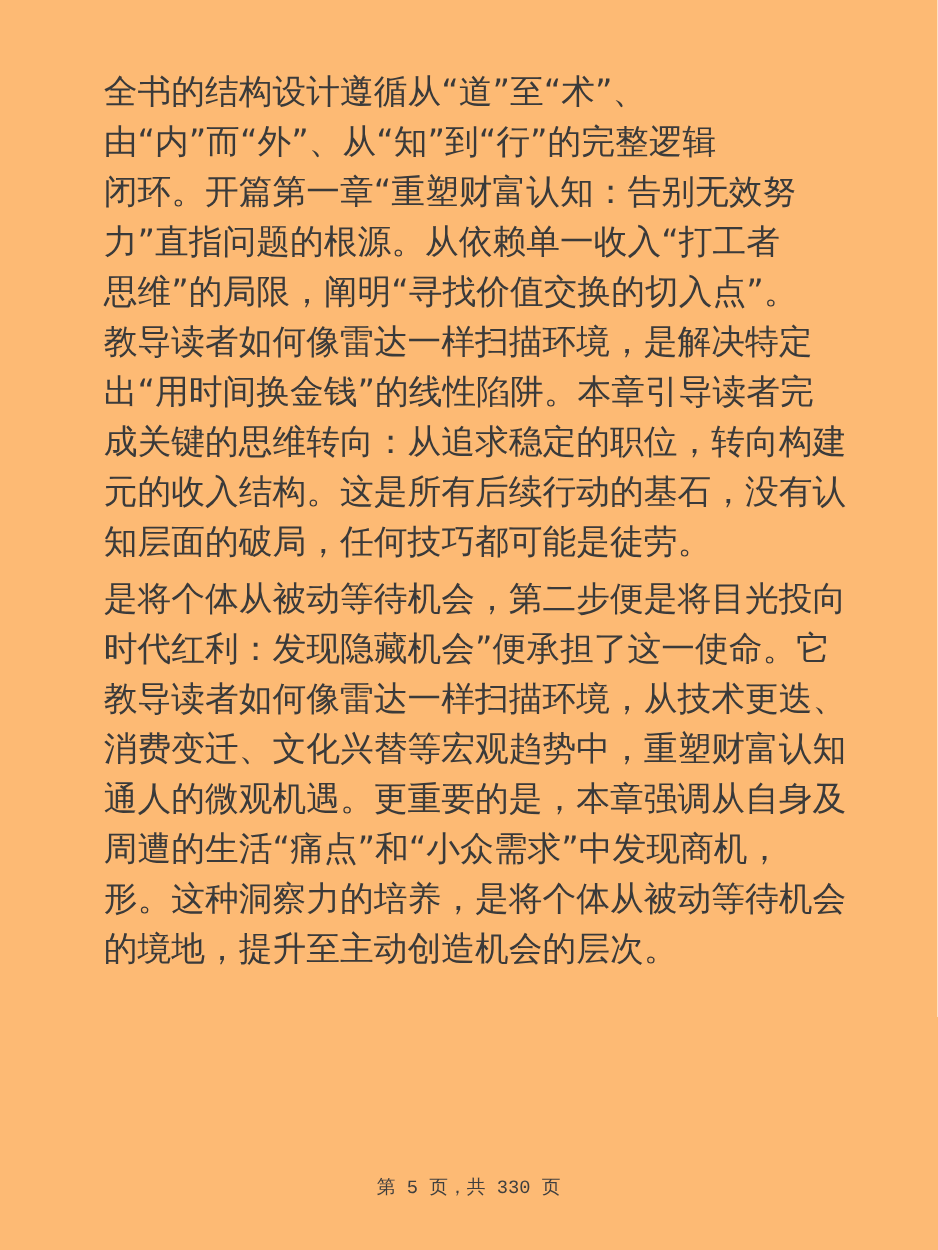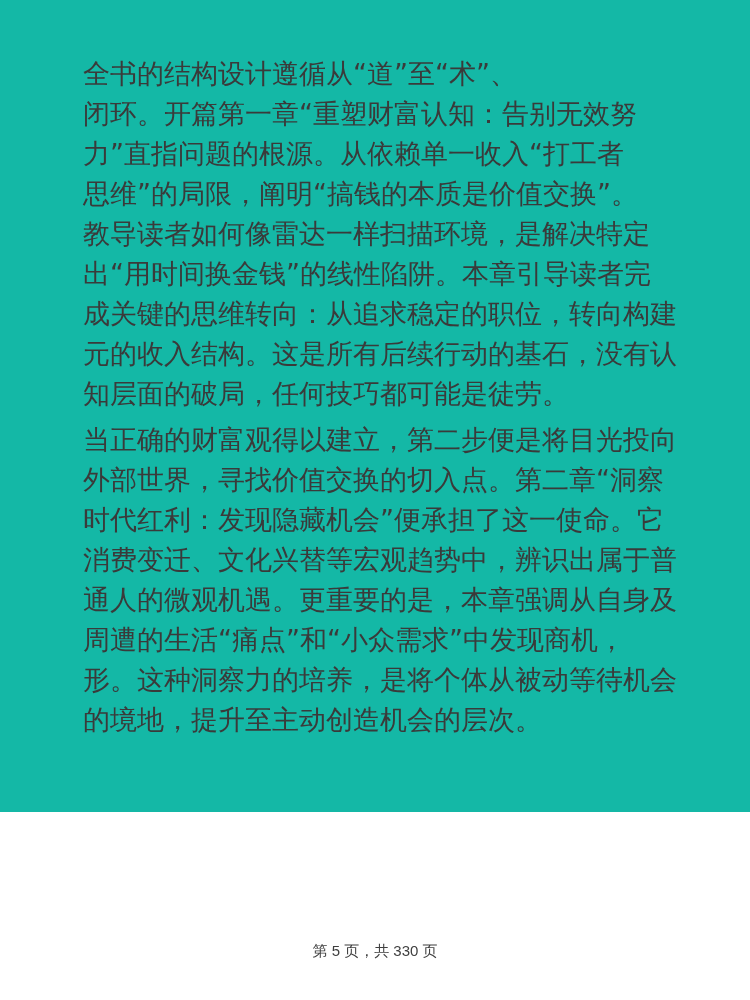--- a/index.html
+++ b/index.html
@@ -9,23 +9,23 @@
   }
   body {
     width: 750px;
     height: 1000px;
     overflow: hidden;
     font-family: "DejaVu Sans", sans-serif;
   }
   .page {
     position: relative;
     width: 750px;
-    height: 812px;
+    height: 1000px;
     box-sizing: border-box;
-    background: #14b8a6;
+    background: #fdba74;
     padding: 54px 80px 0 83px;
   }
   .para {
     font-size: 27px;
     line-height: 40px;
     color: #3a3a3a;
     margin: 0;
   }
   .para + .para {
     margin-top: 6px;
@@ -33,48 +33,49 @@
   .line {
     height: 40px;
     white-space: nowrap;
   }
   .footer {
     position: absolute;
     left: 0;
     right: 0;
     top: 940px;
     text-align: center;
-    font-family: Liberation Sans, sans-serif;
+    font-family: Liberation Mono, monospace;
     font-size: 15px;
     line-height: 22px;
     color: #3f3f3f;
   }
 </style>
 </head>
 <body>
 
 <div class="page">
 
   <div class="para">
     <div class="line">全书的结构设计遵循从“道”至“术”、</div>
+    <div class="line">由“内”而“外”、从“知”到“行”的完整逻辑</div>
     <div class="line">闭环。开篇第一章“重塑财富认知：告别无效努</div>
     <div class="line">力”直指问题的根源。从依赖单一收入“打工者</div>
-    <div class="line">思维”的局限，阐明“搞钱的本质是价值交换”。</div>
+    <div class="line">思维”的局限，阐明“寻找价值交换的切入点”。</div>
     <div class="line">教导读者如何像雷达一样扫描环境，是解决特定</div>
     <div class="line">出“用时间换金钱”的线性陷阱。本章引导读者完</div>
     <div class="line">成关键的思维转向：从追求稳定的职位，转向构建</div>
     <div class="line">元的收入结构。这是所有后续行动的基石，没有认</div>
     <div class="line">知层面的破局，任何技巧都可能是徒劳。</div>
   </div>
 
   <div class="para">
-    <div class="line">当正确的财富观得以建立，第二步便是将目光投向</div>
-    <div class="line">外部世界，寻找价值交换的切入点。第二章“洞察</div>
+    <div class="line">是将个体从被动等待机会，第二步便是将目光投向</div>
     <div class="line">时代红利：发现隐藏机会”便承担了这一使命。它</div>
-    <div class="line">消费变迁、文化兴替等宏观趋势中，辨识出属于普</div>
+    <div class="line">教导读者如何像雷达一样扫描环境，从技术更迭、</div>
+    <div class="line">消费变迁、文化兴替等宏观趋势中，重塑财富认知</div>
     <div class="line">通人的微观机遇。更重要的是，本章强调从自身及</div>
     <div class="line">周遭的生活“痛点”和“小众需求”中发现商机，</div>
     <div class="line">形。这种洞察力的培养，是将个体从被动等待机会</div>
     <div class="line">的境地，提升至主动创造机会的层次。</div>
   </div>
 
   <div class="footer">第 5 页，共 330 页</div>
 
 </div>
 

